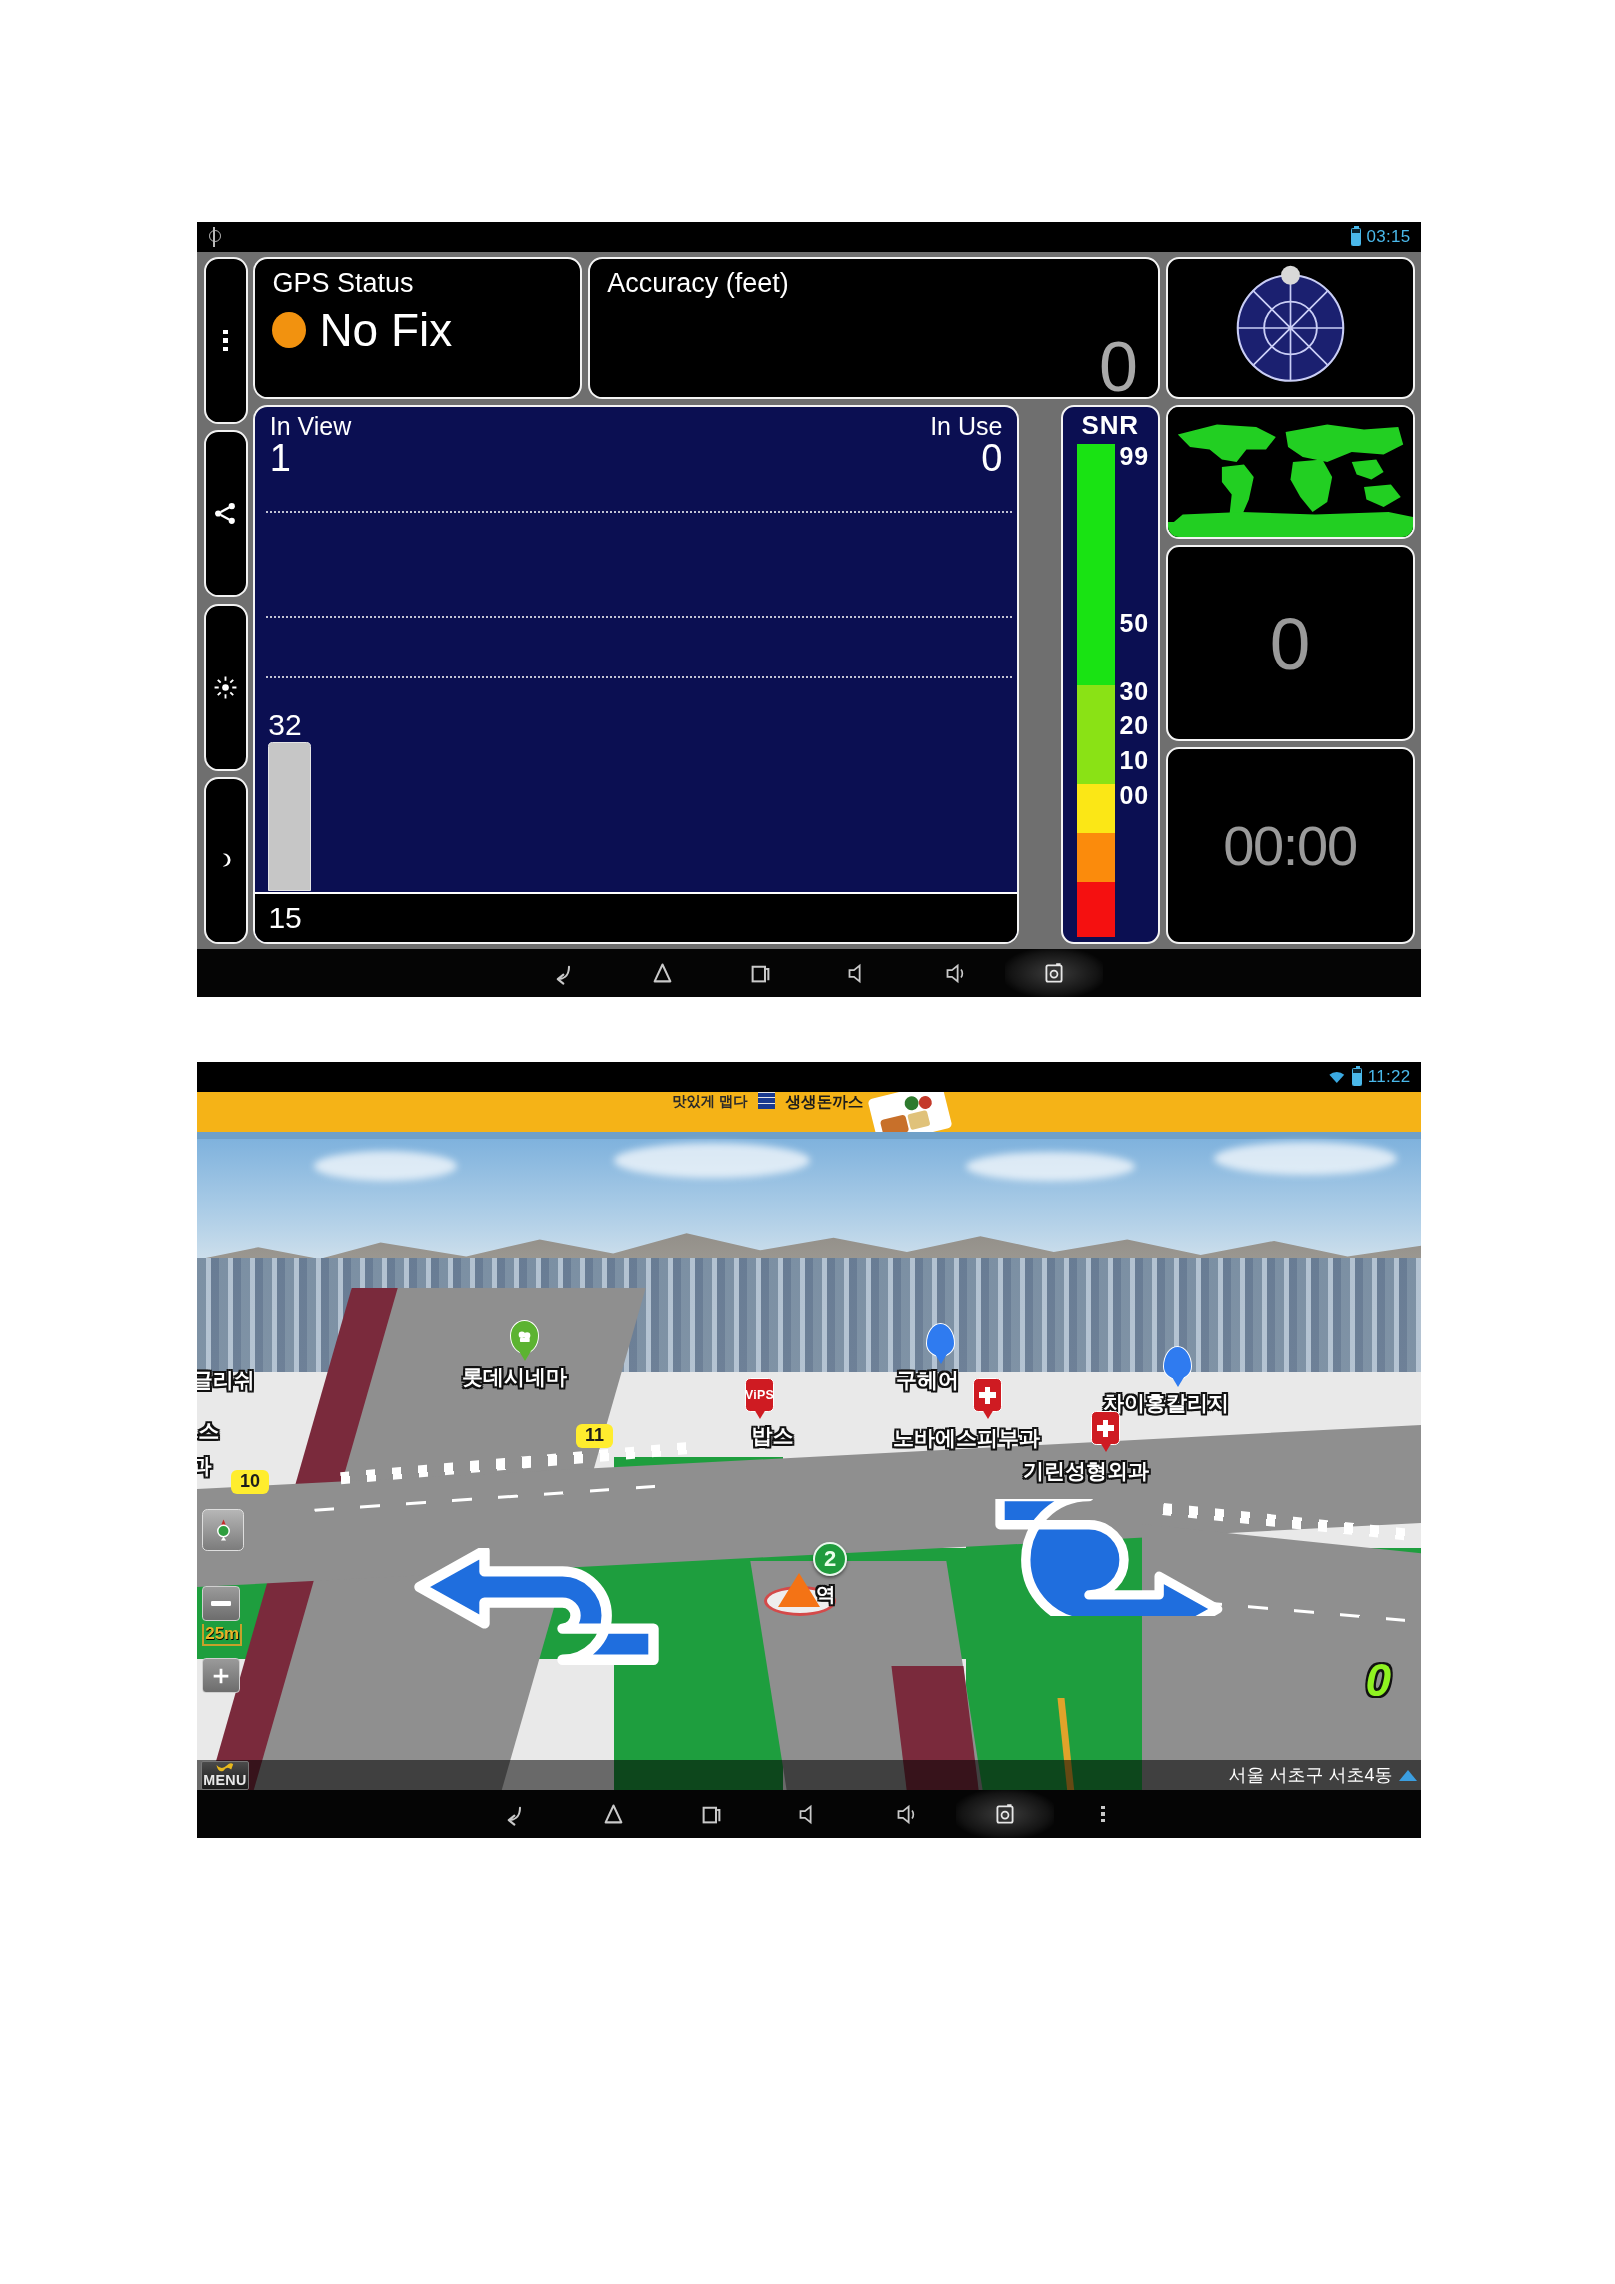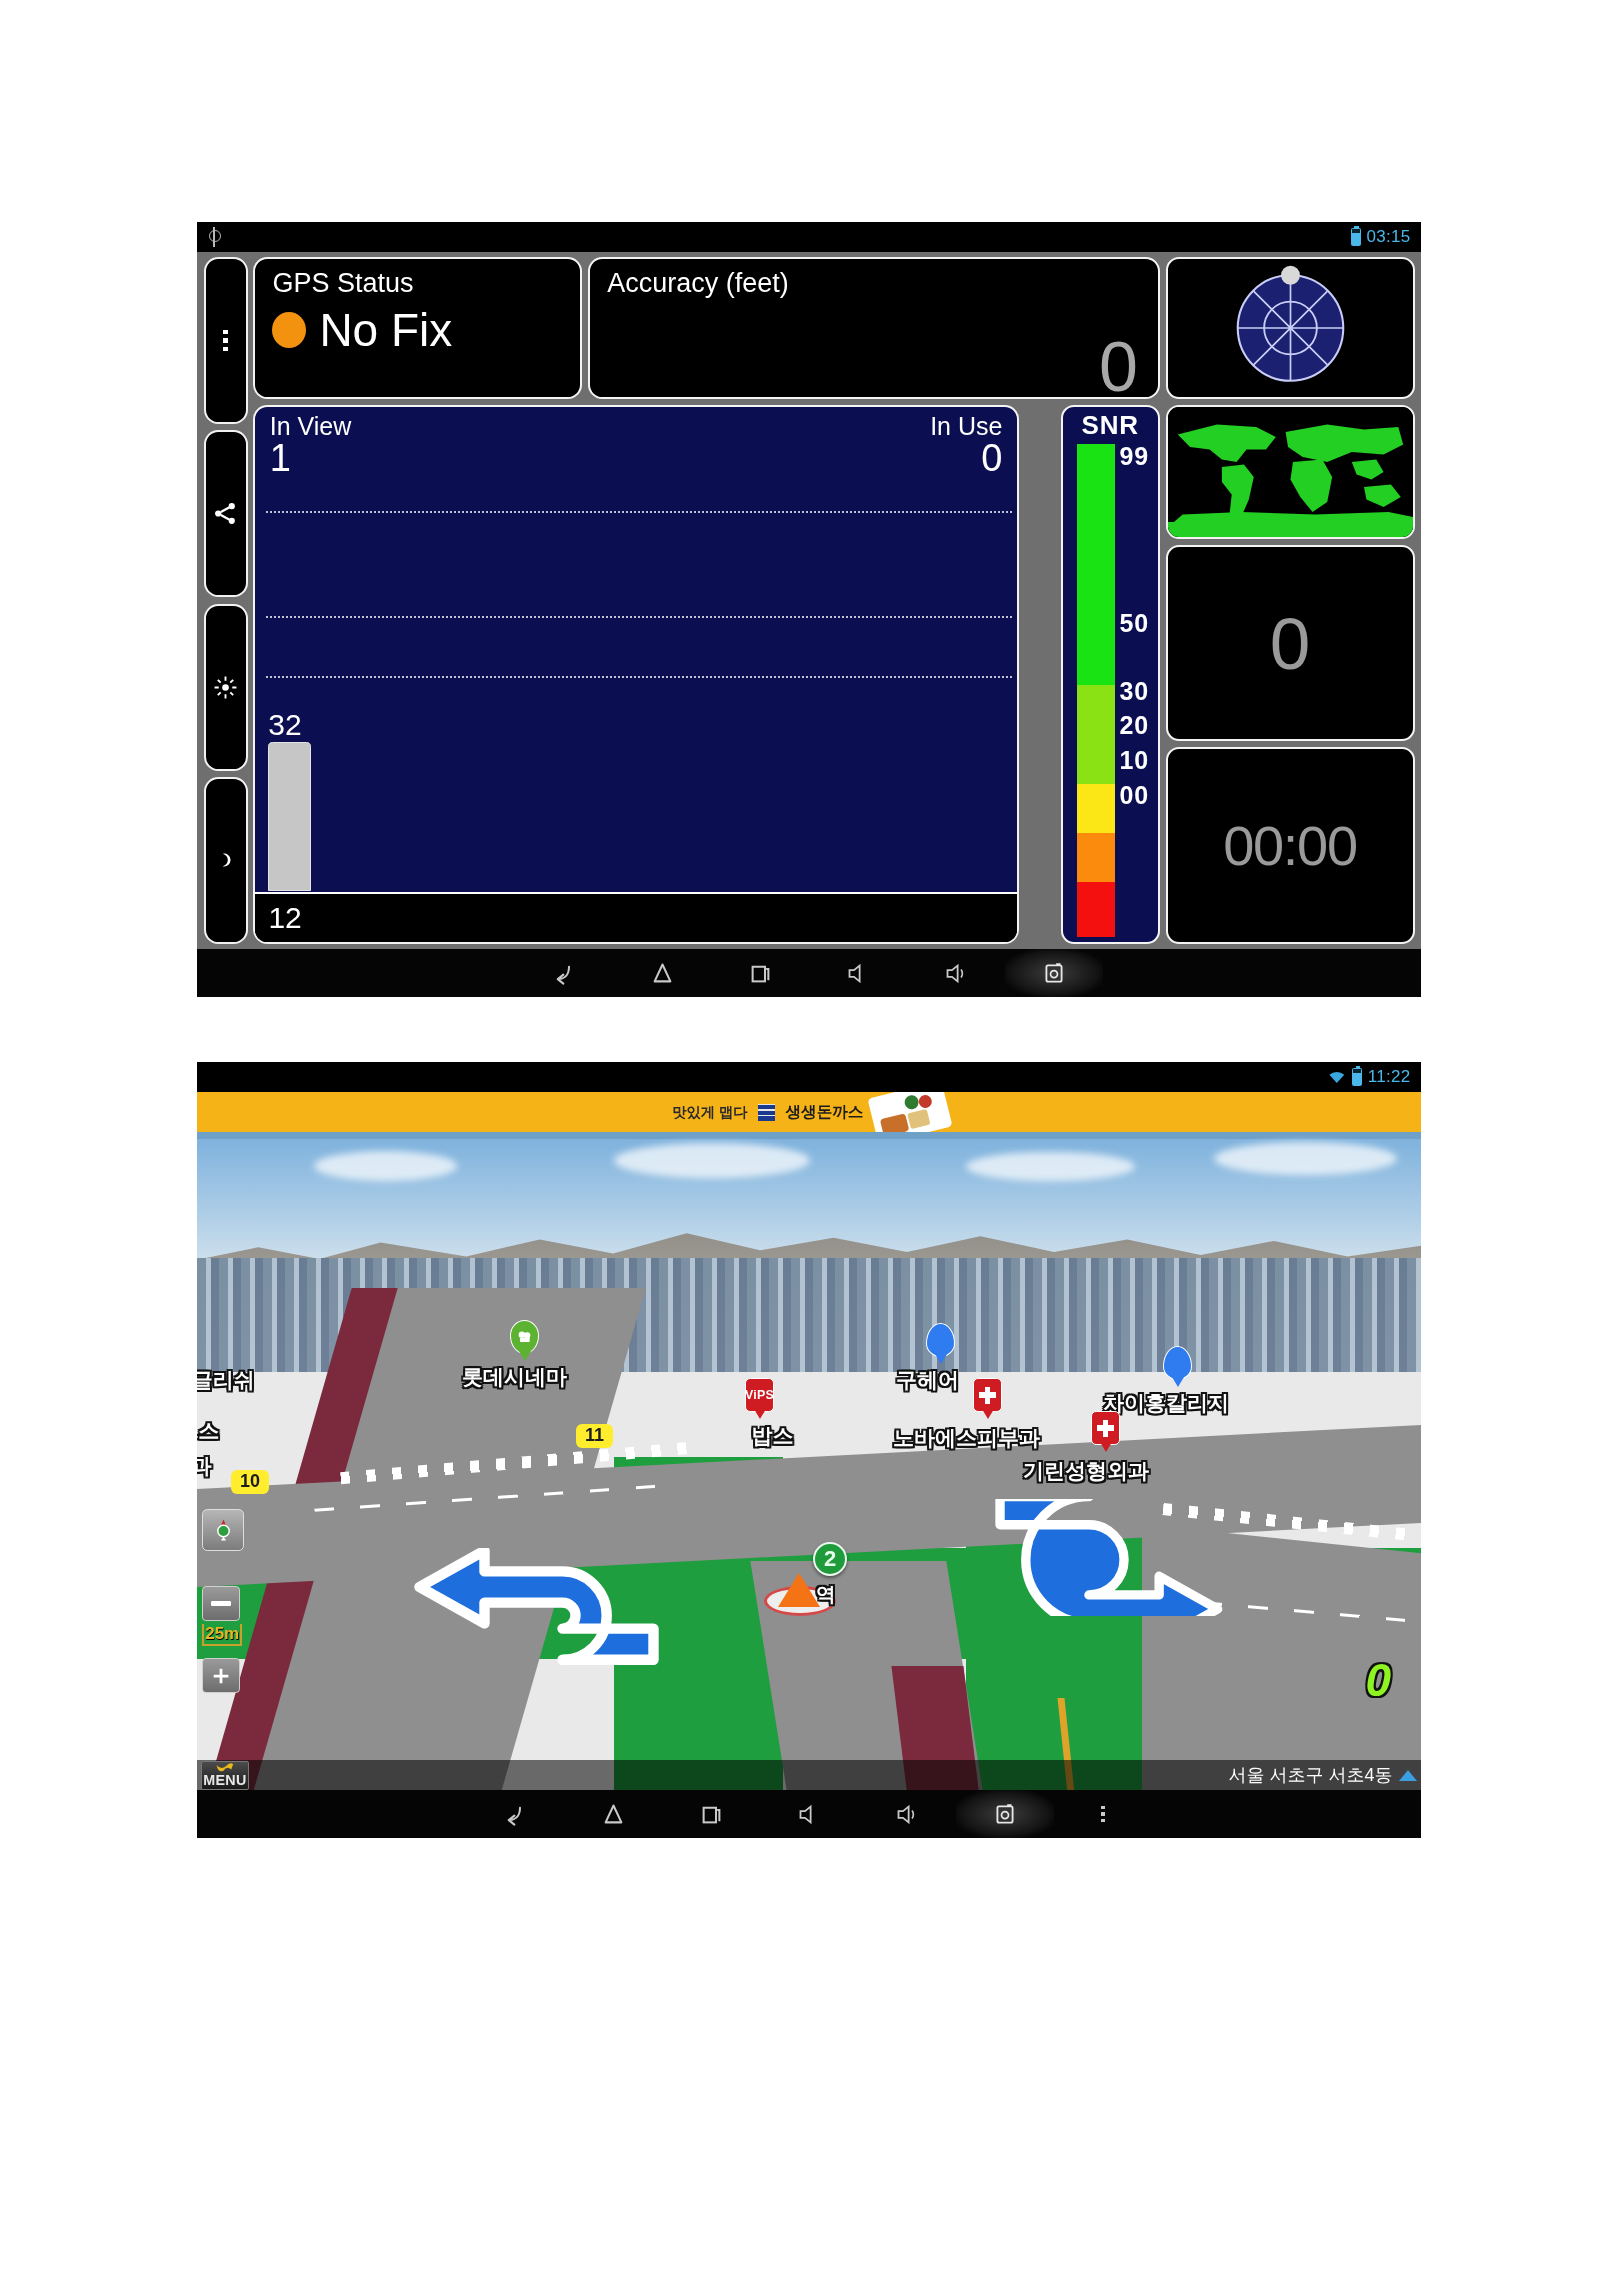--- a/index.html
+++ b/index.html
@@ -160,21 +160,21 @@
   .big-grey { font-size: 73px; color: #9a9a9a; line-height: 1; }
   .big-grey.small { font-size: 56px; letter-spacing: -1.3px; }
 
   
   .nav-body {
     position: absolute; left: 0; top: 30px; right: 0; bottom: 48px;
     overflow: hidden; background: #6fa0c8;
   }
   .ad-banner {
     position: absolute; left: 0; top: 0; width: 100%; height: 40px;
-    background: #f5b317; display: flex; align-items: center; justify-content: center;
+    background: #f5b317; display: flex; justify-content: center;
     gap: 10.4px; overflow: hidden;
   }
   .ad-txt1 { font-size: 14.3px; color: #2a2a2a; font-weight: 700; }
   .ad-box { width: 17px; height: 17px; background:
      repeating-linear-gradient(0deg,#1a3a8f 0 4.6px,#e8e8e8 4.6px 5.9px),
      repeating-linear-gradient(90deg,#1a3a8f 0 4.6px,#e8e8e8 4.6px 5.9px); }
   .ad-txt2 { font-size: 15.6px; color: #1c1c1c; font-weight: 700; }
   .ad-food {
     width: 72px; height: 43px; background: #fff; transform: rotate(-14deg);
     border-radius: 2.6px; position: relative; overflow: hidden;
@@ -394,21 +394,21 @@
             <div class="gridline" style="top:104px;"></div>
             <div class="gridline" style="top:209px;"></div>
             <div class="gridline" style="top:269px;"></div>
 
             <div class="bar-wrap">
               <div class="bar-label">32</div>
               <div class="bar" style="height:149px;"></div>
             </div>
 
             <div class="sat-footer">
-              <span>12</span>
+              <span>15</span>
             </div>
           </div>
 
           <div id="card-snr">
             <div class="snr-title">SNR</div>
             <div class="snr-inner">
               <div class="snr-bar">
                 <div class="snr-seg" style="flex:49; background:#19e313;"></div>
                 <div class="snr-seg" style="flex:20; background:#8ae215;"></div>
                 <div class="snr-seg" style="flex:10; background:#fbe716;"></div>

